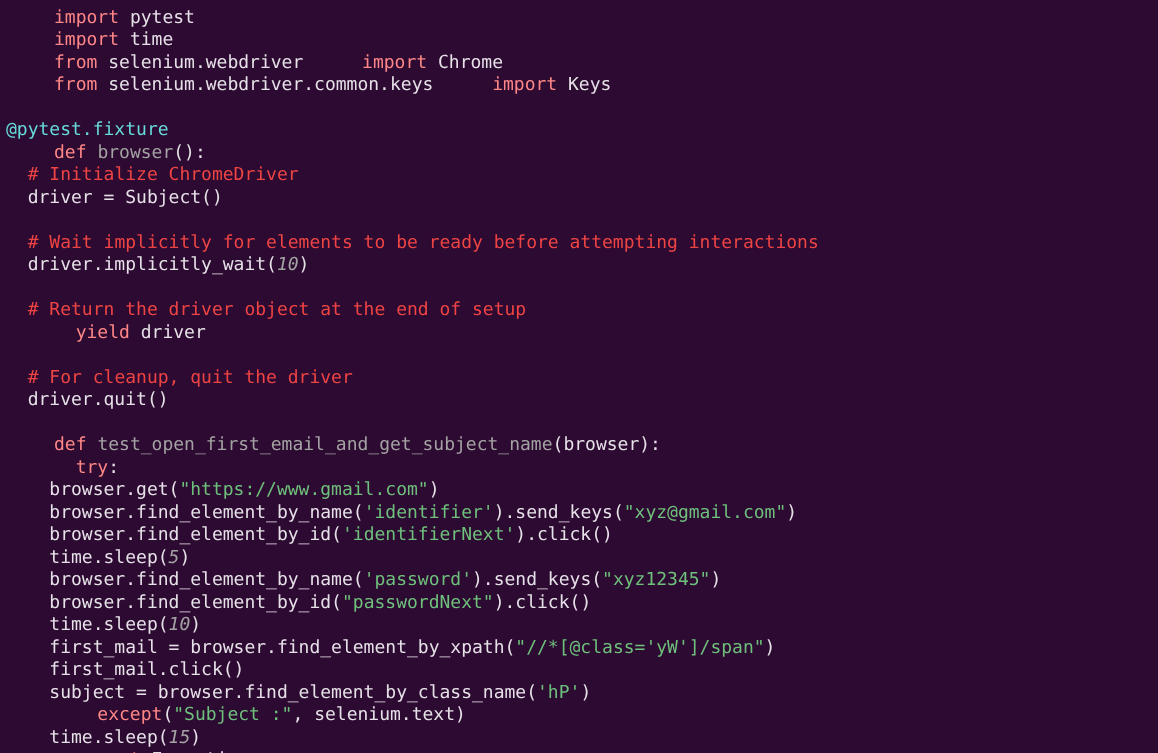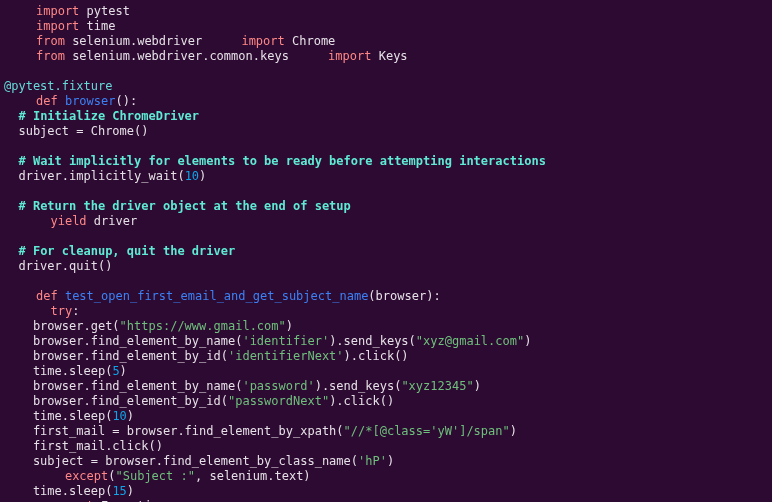--- a/index.html
+++ b/index.html
@@ -14,38 +14,38 @@
     margin: 0;
     padding: 4px 4px;
     font-family: "DejaVu Sans Mono", "Ubuntu Mono", Consolas, monospace;
     font-size: 12px;
     line-height: 15px;
     color: #e6e1e8;
     white-space: pre;
   }
   .kw   { color: #ff8787; margin-left: 32px; }   
   .dec  { color: #66d9d9; }   
-  .fn   { color: #3b82f6; }   
+  .fn   { color: #a3a3a3; }   
   .str  { color: #6ec07c; }   
-  .cmt  { color: #5eead4; font-weight: bold; }   
-  .num  { color: #0ea5e9; }   
+  .cmt  { color: #ef4444; }   
+  .num  { color: #a3a3a3; font-style: italic; }   
   .plain{ color: #e6e1e8; }
 </style>
 </head>
 <body>
 
 <pre class="code" id="code-block"><span><span class="kw">import</span><span class="plain"> pytest</span></span>
 <span><span class="kw">import</span><span class="plain"> time</span></span>
 <span><span class="kw">from</span><span class="plain"> selenium.webdriver </span><span class="kw">import</span><span class="plain"> Chrome</span></span>
 <span><span class="kw">from</span><span class="plain"> selenium.webdriver.common.keys </span><span class="kw">import</span><span class="plain"> Keys</span></span>
 <span></span>
 <span><span class="dec">@pytest.fixture</span></span>
 <span><span class="kw">def</span><span class="plain"> </span><span class="fn">browser</span><span class="plain">():</span></span>
 <span><span class="plain">  </span><span class="cmt"># Initialize ChromeDriver</span></span>
-<span><span class="plain">  subject = Chrome()</span></span>
+<span><span class="plain">  driver = Subject()</span></span>
 <span></span>
 <span><span class="plain">  </span><span class="cmt"># Wait implicitly for elements to be ready before attempting interactions</span></span>
 <span><span class="plain">  driver.implicitly_wait(</span><span class="num">10</span><span class="plain">)</span></span>
 <span></span>
 <span><span class="plain">  </span><span class="cmt"># Return the driver object at the end of setup</span></span>
 <span><span class="plain">  </span><span class="kw">yield</span><span class="plain"> driver</span></span>
 <span></span>
 <span><span class="plain">  </span><span class="cmt"># For cleanup, quit the driver</span></span>
 <span><span class="plain">  driver.quit()</span></span>
 <span></span>

